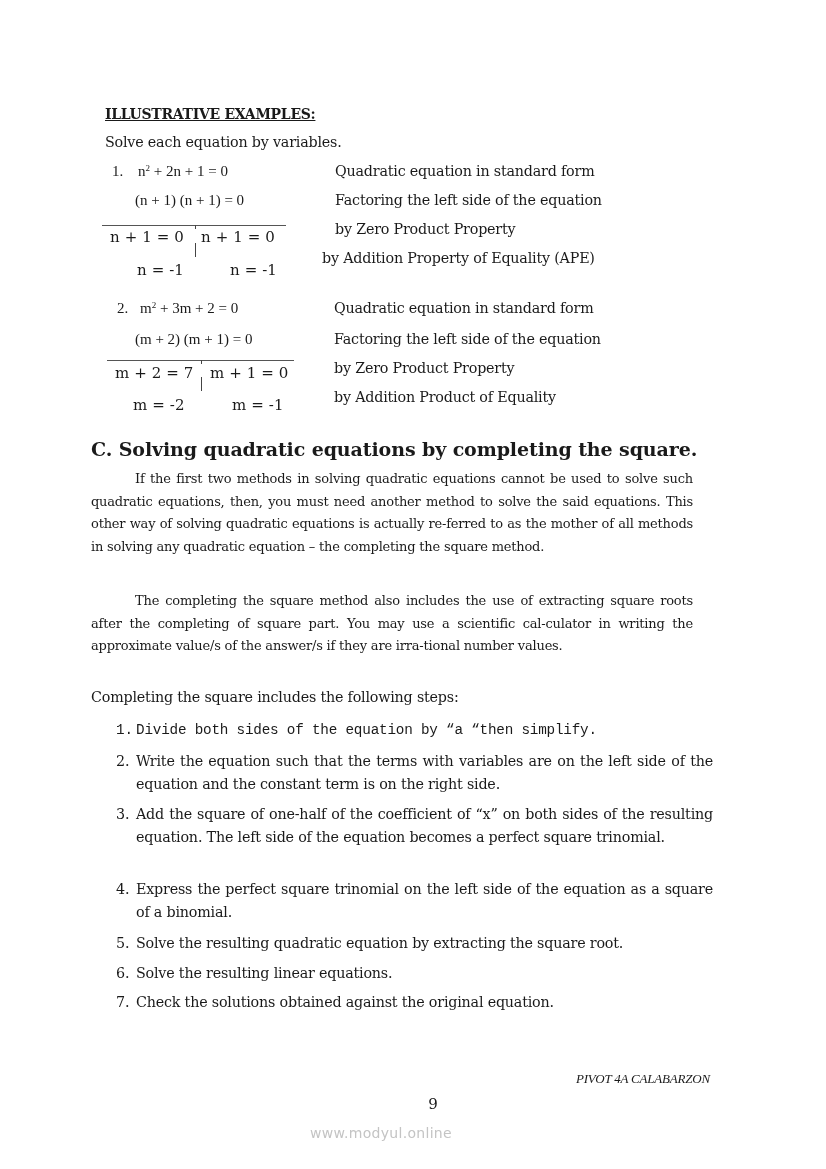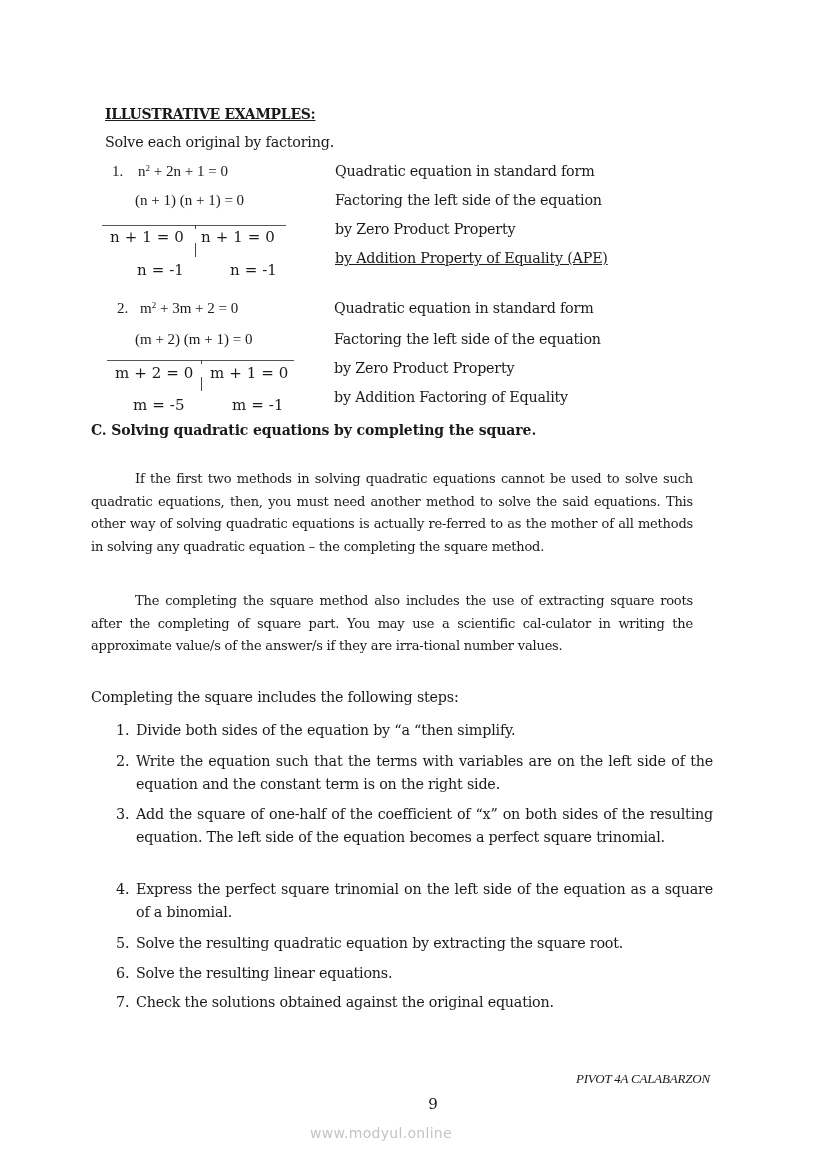--- a/index.html
+++ b/index.html
@@ -14,21 +14,21 @@
     left: 105px; top: 106px; font-weight: bold; text-decoration: underline;
     font-size: 14px; letter-spacing: -0.3px;
   }
   .intro { left: 105px; top: 134px; }
   .eq { font-family: "Liberation Serif", serif; font-size: 15px; }
   .small-eq { font-family: "DejaVu Serif", serif; font-size: 15px; letter-spacing: 0.1px; }
   .expl { font-family: "DejaVu Serif", serif; font-size: 14.3px; letter-spacing: -0.2px; }
   .hline { position: absolute; height: 1px; background: #555; }
   .vline { position: absolute; width: 1px; background: #444; }
   .section-head {
-    left: 91px; top: 422px; font-weight: bold; font-size: 14px; letter-spacing: -0.1px;
+    left: 91px; top: 438px; font-weight: bold; font-size: 19px; letter-spacing: -0.1px;
   }
   .para {
     position: absolute; left: 91px; width: 602px;
     font-size: 13px; line-height: 22.5px; text-align: justify; letter-spacing: -0.2px;
     white-space: normal;
   }
   .para .indent { display: inline-block; width: 44px; }
   .steps-intro { left: 91px; top: 689px; }
   .step {
     position: absolute; left: 116px; width: 577px; white-space: normal;
@@ -44,67 +44,67 @@
   .watermark {
     left: 0; width: 762px; text-align: center; top: 1125px;
     font-family: "DejaVu Sans", sans-serif; font-size: 14px; color: #c4c4c4; letter-spacing: 0.3px;
   }
   sup { font-size: 9px; vertical-align: 5px; line-height: 0; }
 </style>
 </head>
 <body>
 
 <div class="abs heading-illus serif">ILLUSTRATIVE EXAMPLES:</div>
-<div class="abs intro serif">Solve each original by factoring.</div>
+<div class="abs intro serif">Solve each equation by variables.</div>
 
 <div>
   <div class="abs eq" style="left:112px; top:163px;">1.</div>
   <div class="abs eq" style="left:138px; top:163px;"><span>n</span><sup>2</sup><span> + 2n + 1 = 0</span></div>
   <div class="abs eq" style="left:135px; top:192px;">(n + 1) (n + 1) = 0</div>
   <div class="hline" style="left:102px; top:225px; width:184px;"></div>
   <div class="vline" style="left:195px; top:225px; height:4px;"></div>
   <div class="abs small-eq" style="left:110px; top:228px;">n + 1 = 0</div>
   <div class="abs small-eq" style="left:201px; top:228px;">n + 1 = 0</div>
   <div class="vline" style="left:195px; top:243px; height:14px;"></div>
   <div class="abs small-eq" style="left:137px; top:261px;">n = -1</div>
   <div class="abs small-eq" style="left:230px; top:261px;">n = -1</div>
 
   <div class="abs expl" style="left:335px; top:163px;">Quadratic equation in standard form</div>
   <div class="abs expl" style="left:335px; top:192px;">Factoring the left side of the equation</div>
   <div class="abs expl" style="left:335px; top:221px;">by Zero Product Property</div>
-  <div class="abs expl" style="left:335px; top:250px;text-decoration:underline;">by Addition Property of Equality (APE)</div>
+  <div class="abs expl" style="left:322px; top:250px;">by Addition Property of Equality (APE)</div>
 </div>
 
 <div>
   <div class="abs eq" style="left:117px; top:300px;">2.</div>
   <div class="abs eq" style="left:140px; top:300px;"><span>m</span><sup>2</sup><span> + 3m + 2 = 0</span></div>
   <div class="abs eq" style="left:135px; top:331px;">(m + 2) (m + 1) = 0</div>
   <div class="hline" style="left:107px; top:360px; width:187px;"></div>
   <div class="vline" style="left:201px; top:360px; height:4px;"></div>
-  <div class="abs small-eq" style="left:115px; top:364px;">m + 2 = 0</div>
+  <div class="abs small-eq" style="left:115px; top:364px;">m + 2 = 7</div>
   <div class="abs small-eq" style="left:210px; top:364px;">m + 1 = 0</div>
   <div class="vline" style="left:201px; top:377px; height:14px;"></div>
-  <div class="abs small-eq" style="left:133px; top:396px;">m = -5</div>
+  <div class="abs small-eq" style="left:133px; top:396px;">m = -2</div>
   <div class="abs small-eq" style="left:232px; top:396px;">m = -1</div>
 
   <div class="abs expl" style="left:334px; top:300px;">Quadratic equation in standard form</div>
   <div class="abs expl" style="left:334px; top:331px;">Factoring the left side of the equation</div>
   <div class="abs expl" style="left:334px; top:360px;">by Zero Product Property</div>
-  <div class="abs expl" style="left:334px; top:389px;">by Addition Factoring of Equality</div>
+  <div class="abs expl" style="left:334px; top:389px;">by Addition Product of Equality</div>
 </div>
 
 <div class="abs section-head serif">C. Solving quadratic equations by completing the square.</div>
 
 <div class="para" style="top:468px;"><span class="indent"></span><span>If the first two methods in solving quadratic equations cannot be used to solve such quadratic equations, then, you must need another method to solve the said equations. This other way of solving quadratic equations is actually re-ferred to as the mother of all methods in solving any quadratic equation – the completing the square method.</span></div>
 
 <div class="para" style="top:590px;"><span class="indent"></span><span>The completing the square method also includes the use of extracting square roots after the completing of square part. You may use a scientific cal-culator in writing the approximate value/s of the answer/s if they are irra-tional number values.</span></div>
 
 <div class="abs steps-intro serif">Completing the square includes the following steps:</div>
 
-<div class="step" style="top:719px;"><span class="num">1.</span><span>Divide both sides of the equation by “a “then simplify.</span></div>
+<div class="step" style="top:719px;font-family:Liberation Mono, monospace;"><span class="num">1.</span><span>Divide both sides of the equation by “a “then simplify.</span></div>
 <div class="step" style="top:750px;"><span class="num">2.</span><span>Write the equation such that the terms with variables are on the left side of the equation and the constant term is on the right side.</span></div>
 <div class="step" style="top:803px;"><span class="num">3.</span><span>Add the square of one-half of the coefficient of “x” on both sides of the resulting equation. The left side of the equation becomes a perfect square trinomial.</span></div>
 <div class="step" style="top:878px;"><span class="num">4.</span><span>Express the perfect square trinomial on the left side of the equation as a square of a binomial.</span></div>
 <div class="step" style="top:932px;"><span class="num">5.</span><span>Solve the resulting quadratic equation by extracting the square root.</span></div>
 <div class="step" style="top:962px;"><span class="num">6.</span><span>Solve the resulting linear equations.</span></div>
 <div class="step" style="top:991px;"><span class="num">7.</span><span>Check the solutions obtained against the original equation.</span></div>
 
 <div class="abs footer-brand">PIVOT 4A CALABARZON</div>
 <div class="abs page-num serif">9</div>
 <div class="abs watermark">www.modyul.online</div>

